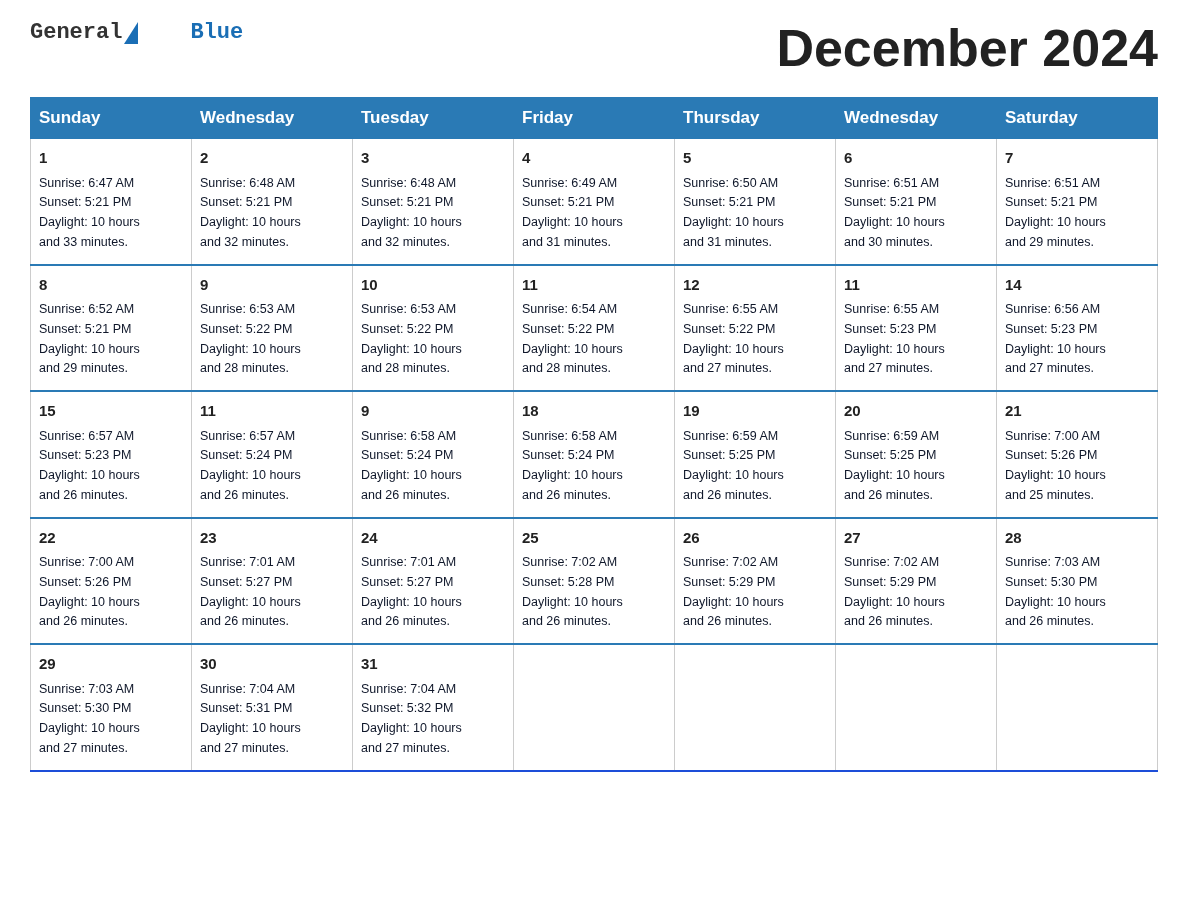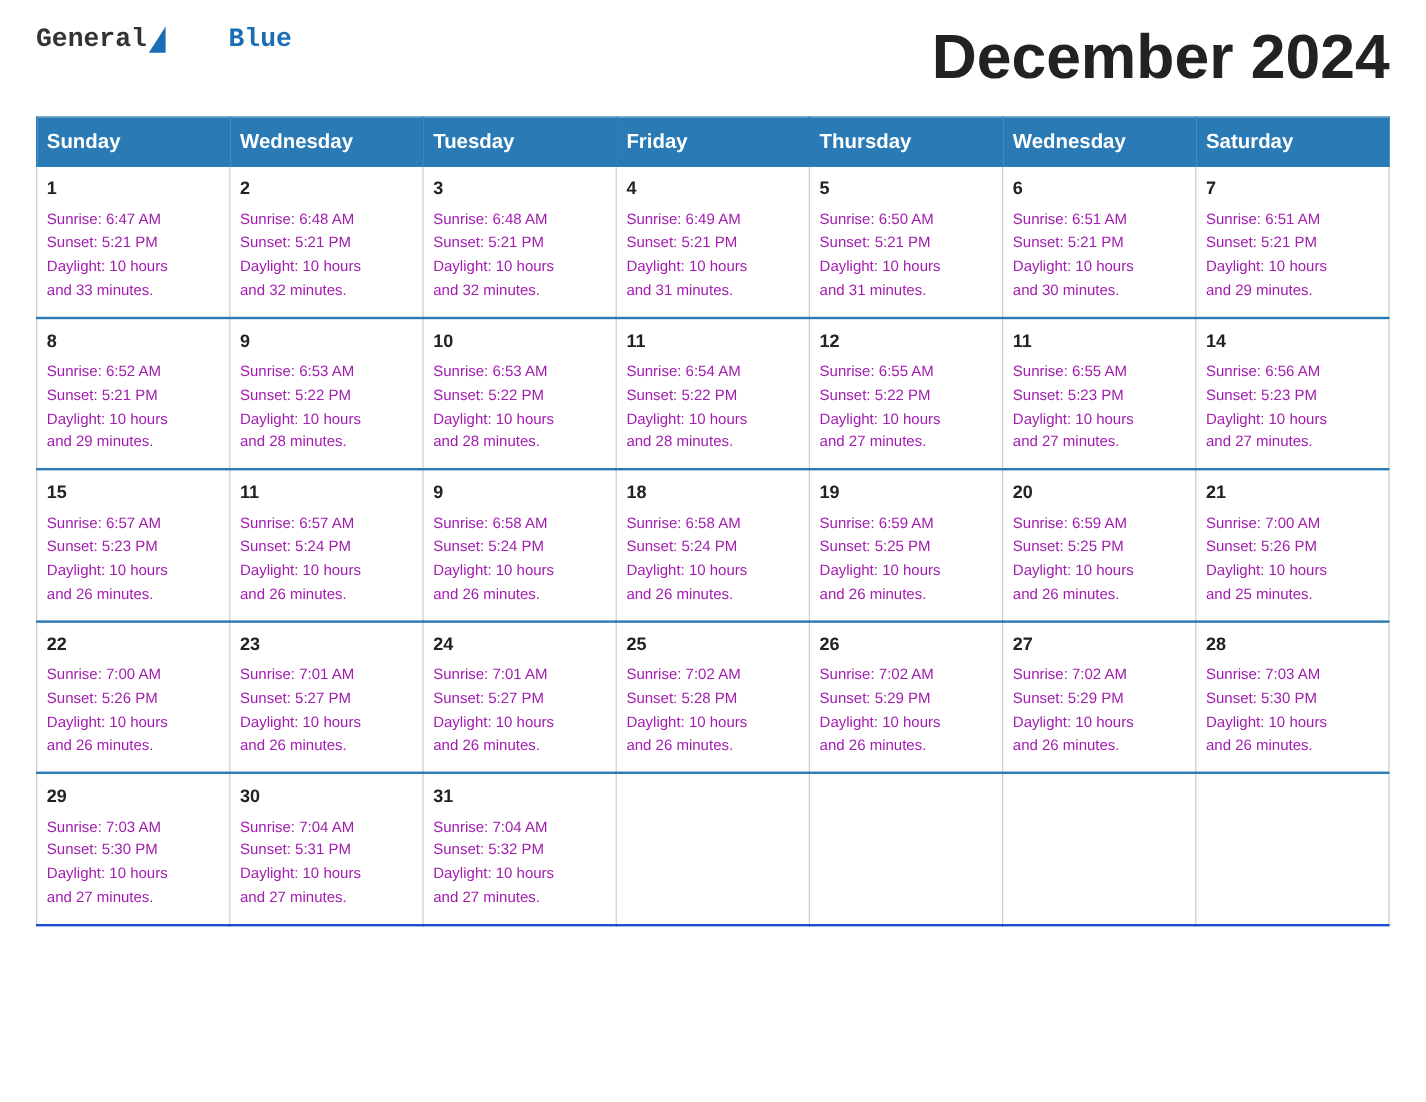--- a/index.html
+++ b/index.html
@@ -81,21 +81,21 @@
     tbody td:last-child { border-right: 1px solid #ccc; }
     .day-number {
       font-size: 15px;
       font-weight: bold;
       color: #222;
       display: block;
       margin-bottom: 3px;
     }
     .day-info {
       font-size: 12.5px;
-      color: #a21caf;
+      color: #0f172a;
     }
     tbody tr:last-child { border-bottom: 2px solid #1d4ed8; }
     .empty-cell { background: #fff; }
   </style>
 </head>
 <body>
 
 <div class="header">
   <div class="logo">
     <span class="logo-general">General</span>

